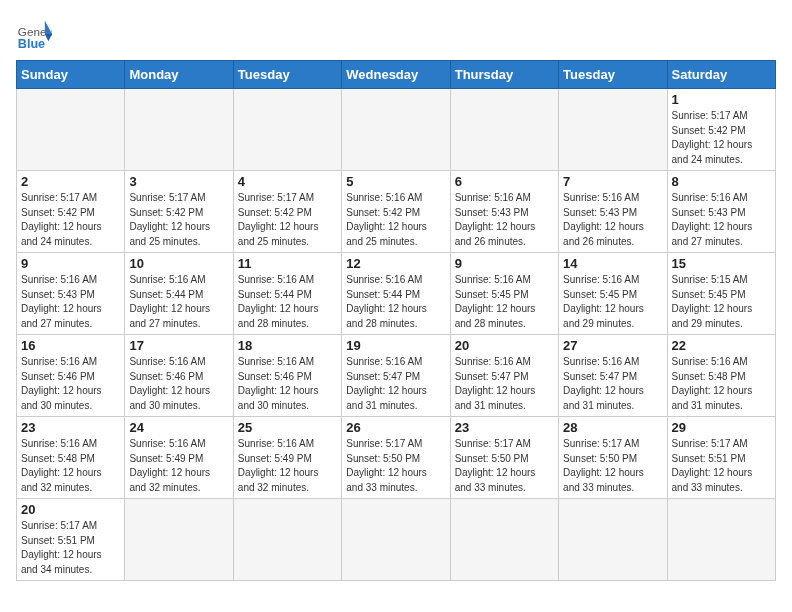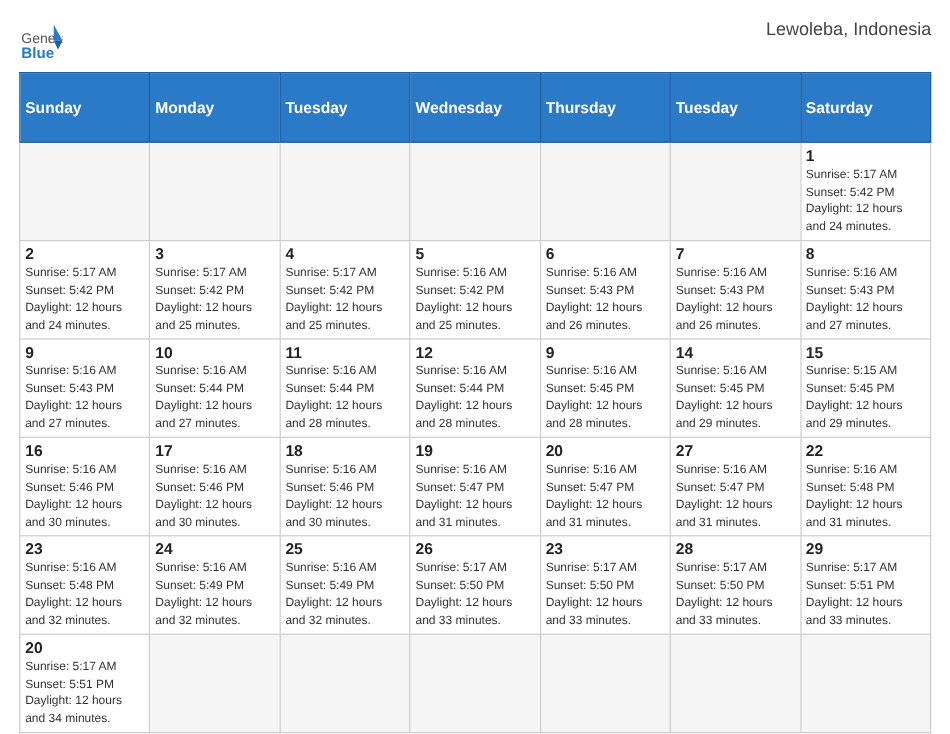--- a/index.html
+++ b/index.html
@@ -40,21 +40,21 @@
     .calendar {
       width: 100%;
       border-collapse: collapse;
       border: 1px solid #ccc;
     }
     .calendar th {
       background: #2a7ac7;
       color: #fff;
       font-size: 13px;
       font-weight: bold;
-      padding: 21px 4px;
+      padding: 6px 4px;
       text-align: left;
       border: 1px solid #1e5fa0;
     }
     .calendar td {
       border: 1px solid #ccc;
       vertical-align: top;
       padding: 3px 4px;
       width: calc(100% / 7);
       min-height: 70px;
       font-size: 11px;
@@ -86,21 +86,20 @@
 <div class="header">
   <div class="logo">
     <svg class="logo-icon" viewBox="0 0 40 40">
       <text x="2" y="22" font-size="13" fill="#555" font-family="Arial">General</text>
       <text x="2" y="36" font-size="14" fill="#2a7ac7" font-weight="bold" font-family="Arial">Blue</text>
       <polygon points="32,5 40,20 32,20" fill="#2a7ac7"></polygon>
       <polygon points="32,20 40,20 36,28" fill="#1a5fa0"></polygon>
     </svg>
   </div>
   <div class="title-block">
-    <div class="location">Lewoleba, Indonesia</div>
   </div>
 </div>
 
 <table class="calendar">
   <thead>
     <tr>
     <th>Sunday</th>
         <th>Monday</th>
         <th>Tuesday</th>
         <th>Wednesday</th>

